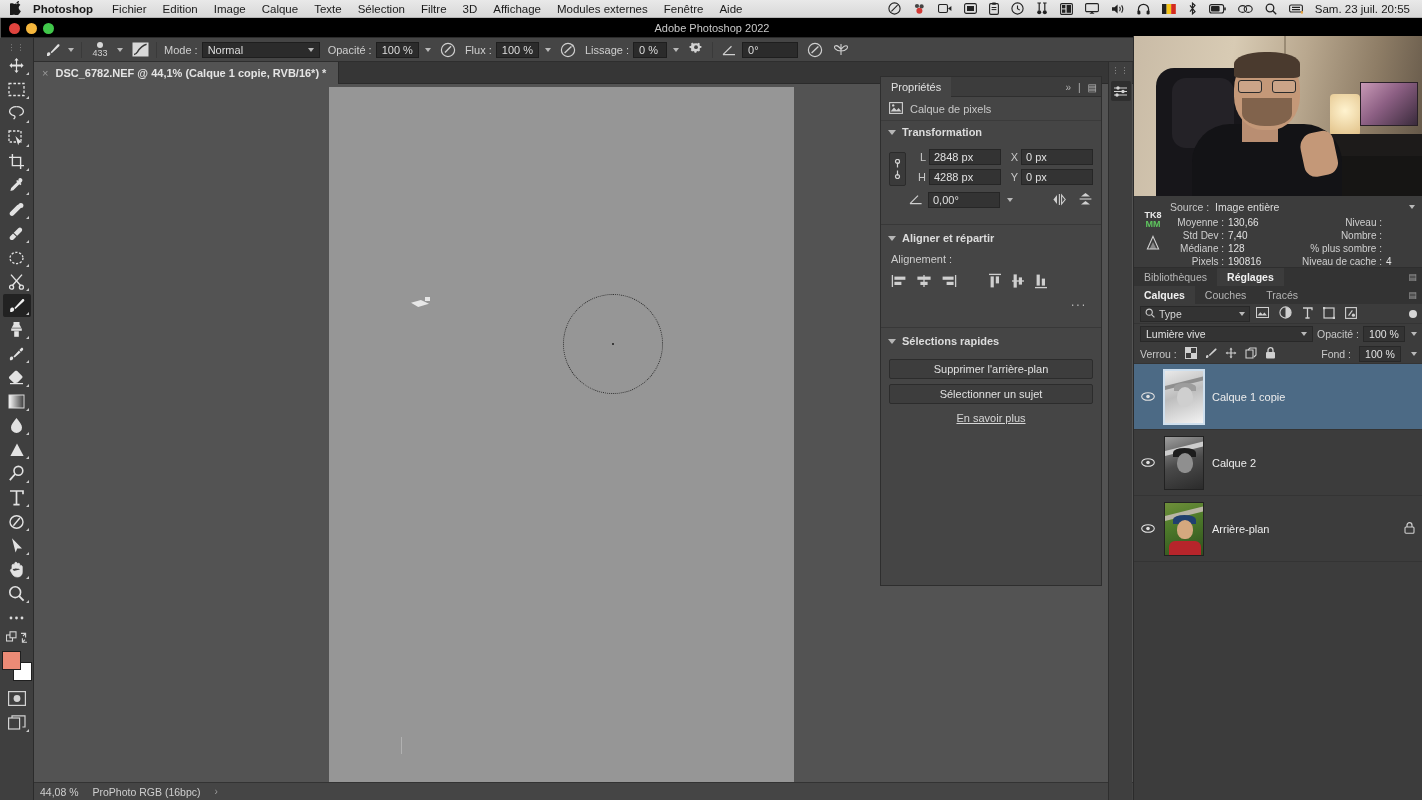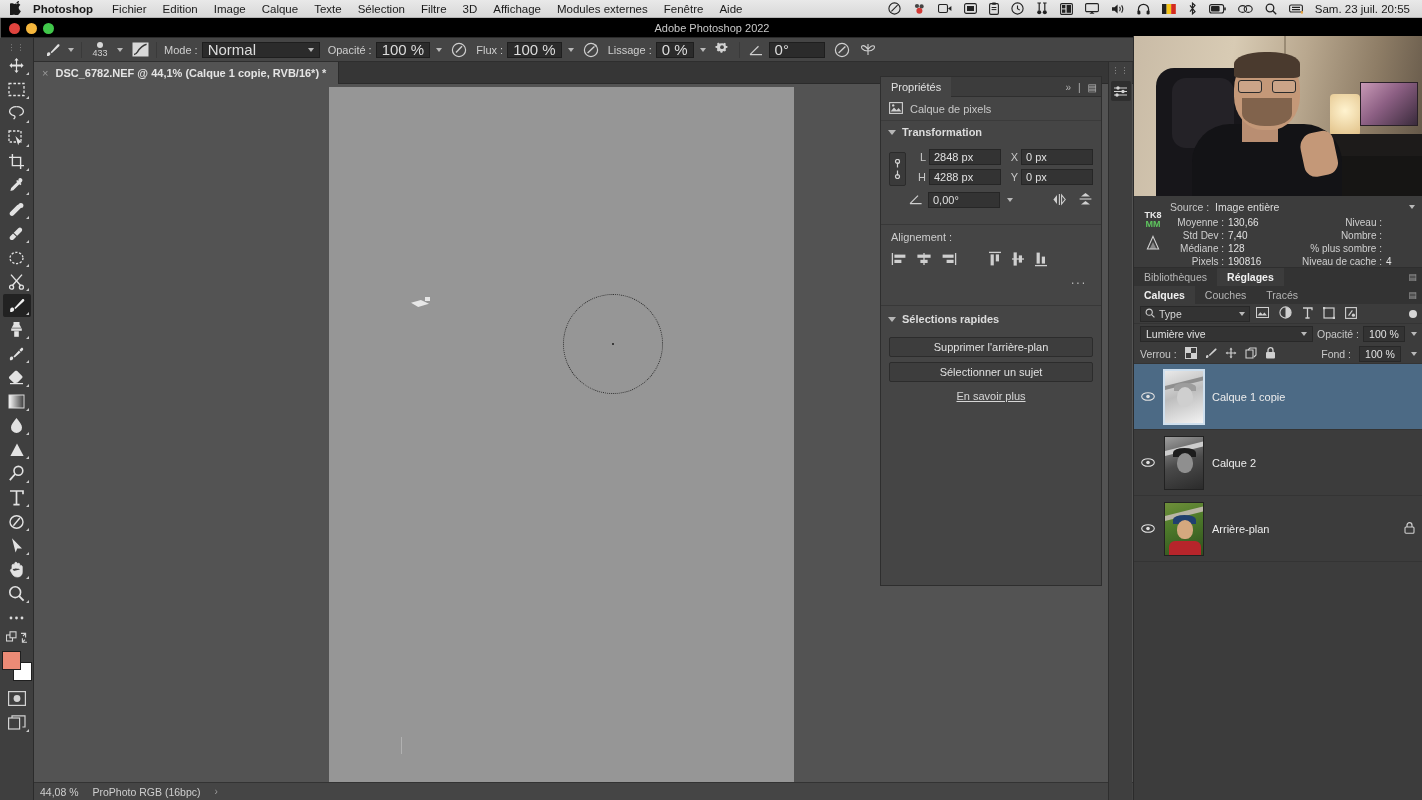--- a/index.html
+++ b/index.html
@@ -42,21 +42,21 @@
   
   .optbar{
     position:absolute; left:0; top:38px; width:1422px; height:24px;
     background:#454545; border-bottom:1px solid #2e2e2e;
     display:flex; align-items:center; padding-left:40px; gap:0px;
   }
   .ob-item{ display:flex; align-items:center; height:24px; padding:0 4px; gap:4px;}
   .ob-label{ color:#cfcfcf; font-size:11px; white-space:nowrap;}
   .ob-field{
     background:#2b2b2b; border:1px solid #1e1e1e; color:#dcdcdc;
-    height:16px; line-height:14px; padding:0 5px; font-size:15px; min-width:34px;
+    height:16px; line-height:14px; padding:0 5px; font-size:11px; min-width:34px;
     display:flex; align-items:center;
   }
   .ob-field.w{ min-width:118px; }
   .caret{ width:0;height:0;border-left:3.5px solid transparent;border-right:3.5px solid transparent;border-top:4px solid #b9b9b9; margin-left:2px;}
   .ob-sep{ width:1px;height:16px;background:#3a3a3a;margin:0 3px;}
   .brushprev{ width:22px;height:20px;display:flex;flex-direction:column;align-items:center;justify-content:center;}
   .brushdot{ width:6px;height:6px;border-radius:50%;background:#d8d8d8;}
   .brushnum{ font-size:9px;color:#d0d0d0;line-height:9px;margin-top:1px;}
   .sq-icon{ width:18px;height:18px;display:flex;align-items:center;justify-content:center;}
 
@@ -792,20 +792,24 @@
                 <path d="M1.6 7h11.8" stroke="#cfcfcf" stroke-width="1.1"></path>
                 <path d="M3 12.4 7.5 9l4.5 3.4z" fill="#cfcfcf"></path>
               </svg>
           </span>
         </span>
       </div>
     </div>
 
     <div class="divline"></div>
 
+    <div class="p-sect">
+      <span class="chev"></span>
+      <span>Aligner et répartir</span>
+    </div>
     <div class="p-body">
       <div style="font-size:11px;color:#cdcdcd;padding:2px 0 2px 2px">Alignement :</div>
       <div class="align-row">
         <span><svg width="16" height="14" viewBox="0 0 16 14">
               <path d="M1.4 1v12" stroke="#cfcfcf" stroke-width="1.3"></path>
               <rect x="3.4" y="2.6" width="11" height="3.2" fill="#cfcfcf"></rect>
               <rect x="3.4" y="7.8" width="7" height="3.2" fill="#cfcfcf"></rect>
             </svg></span>
         <span><svg width="16" height="14" viewBox="0 0 16 14">
               <path d="M8 1v12" stroke="#cfcfcf" stroke-width="1.3"></path>

